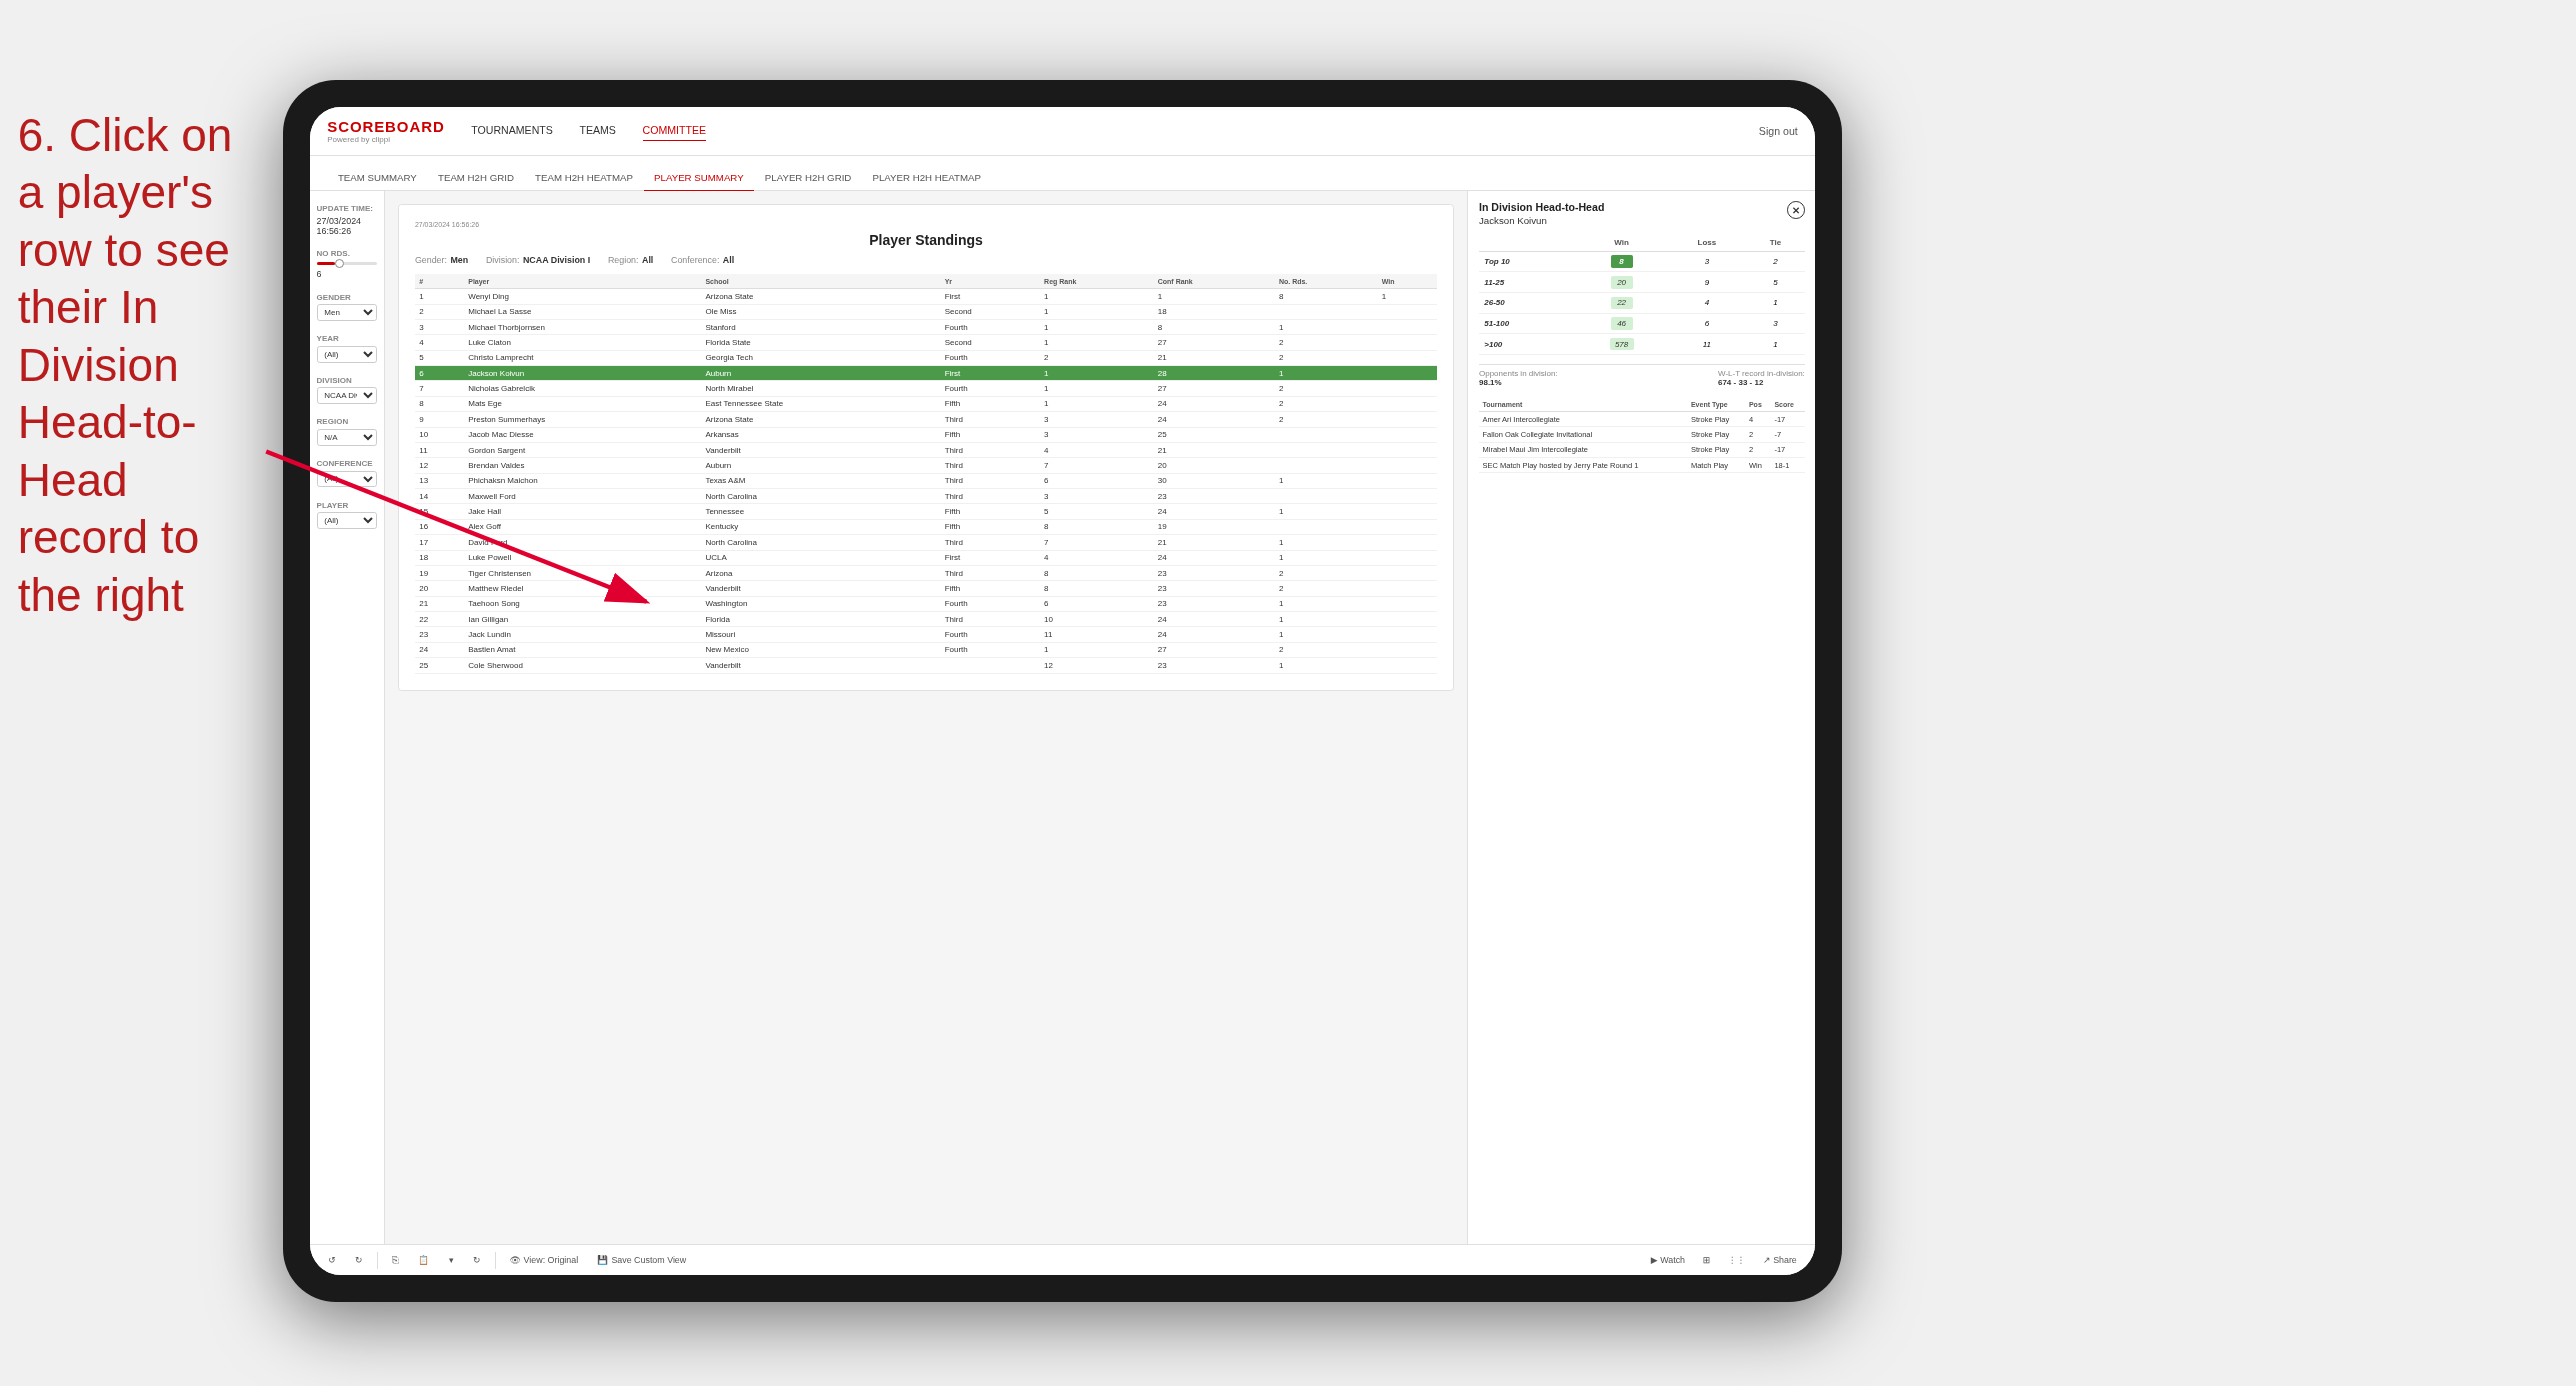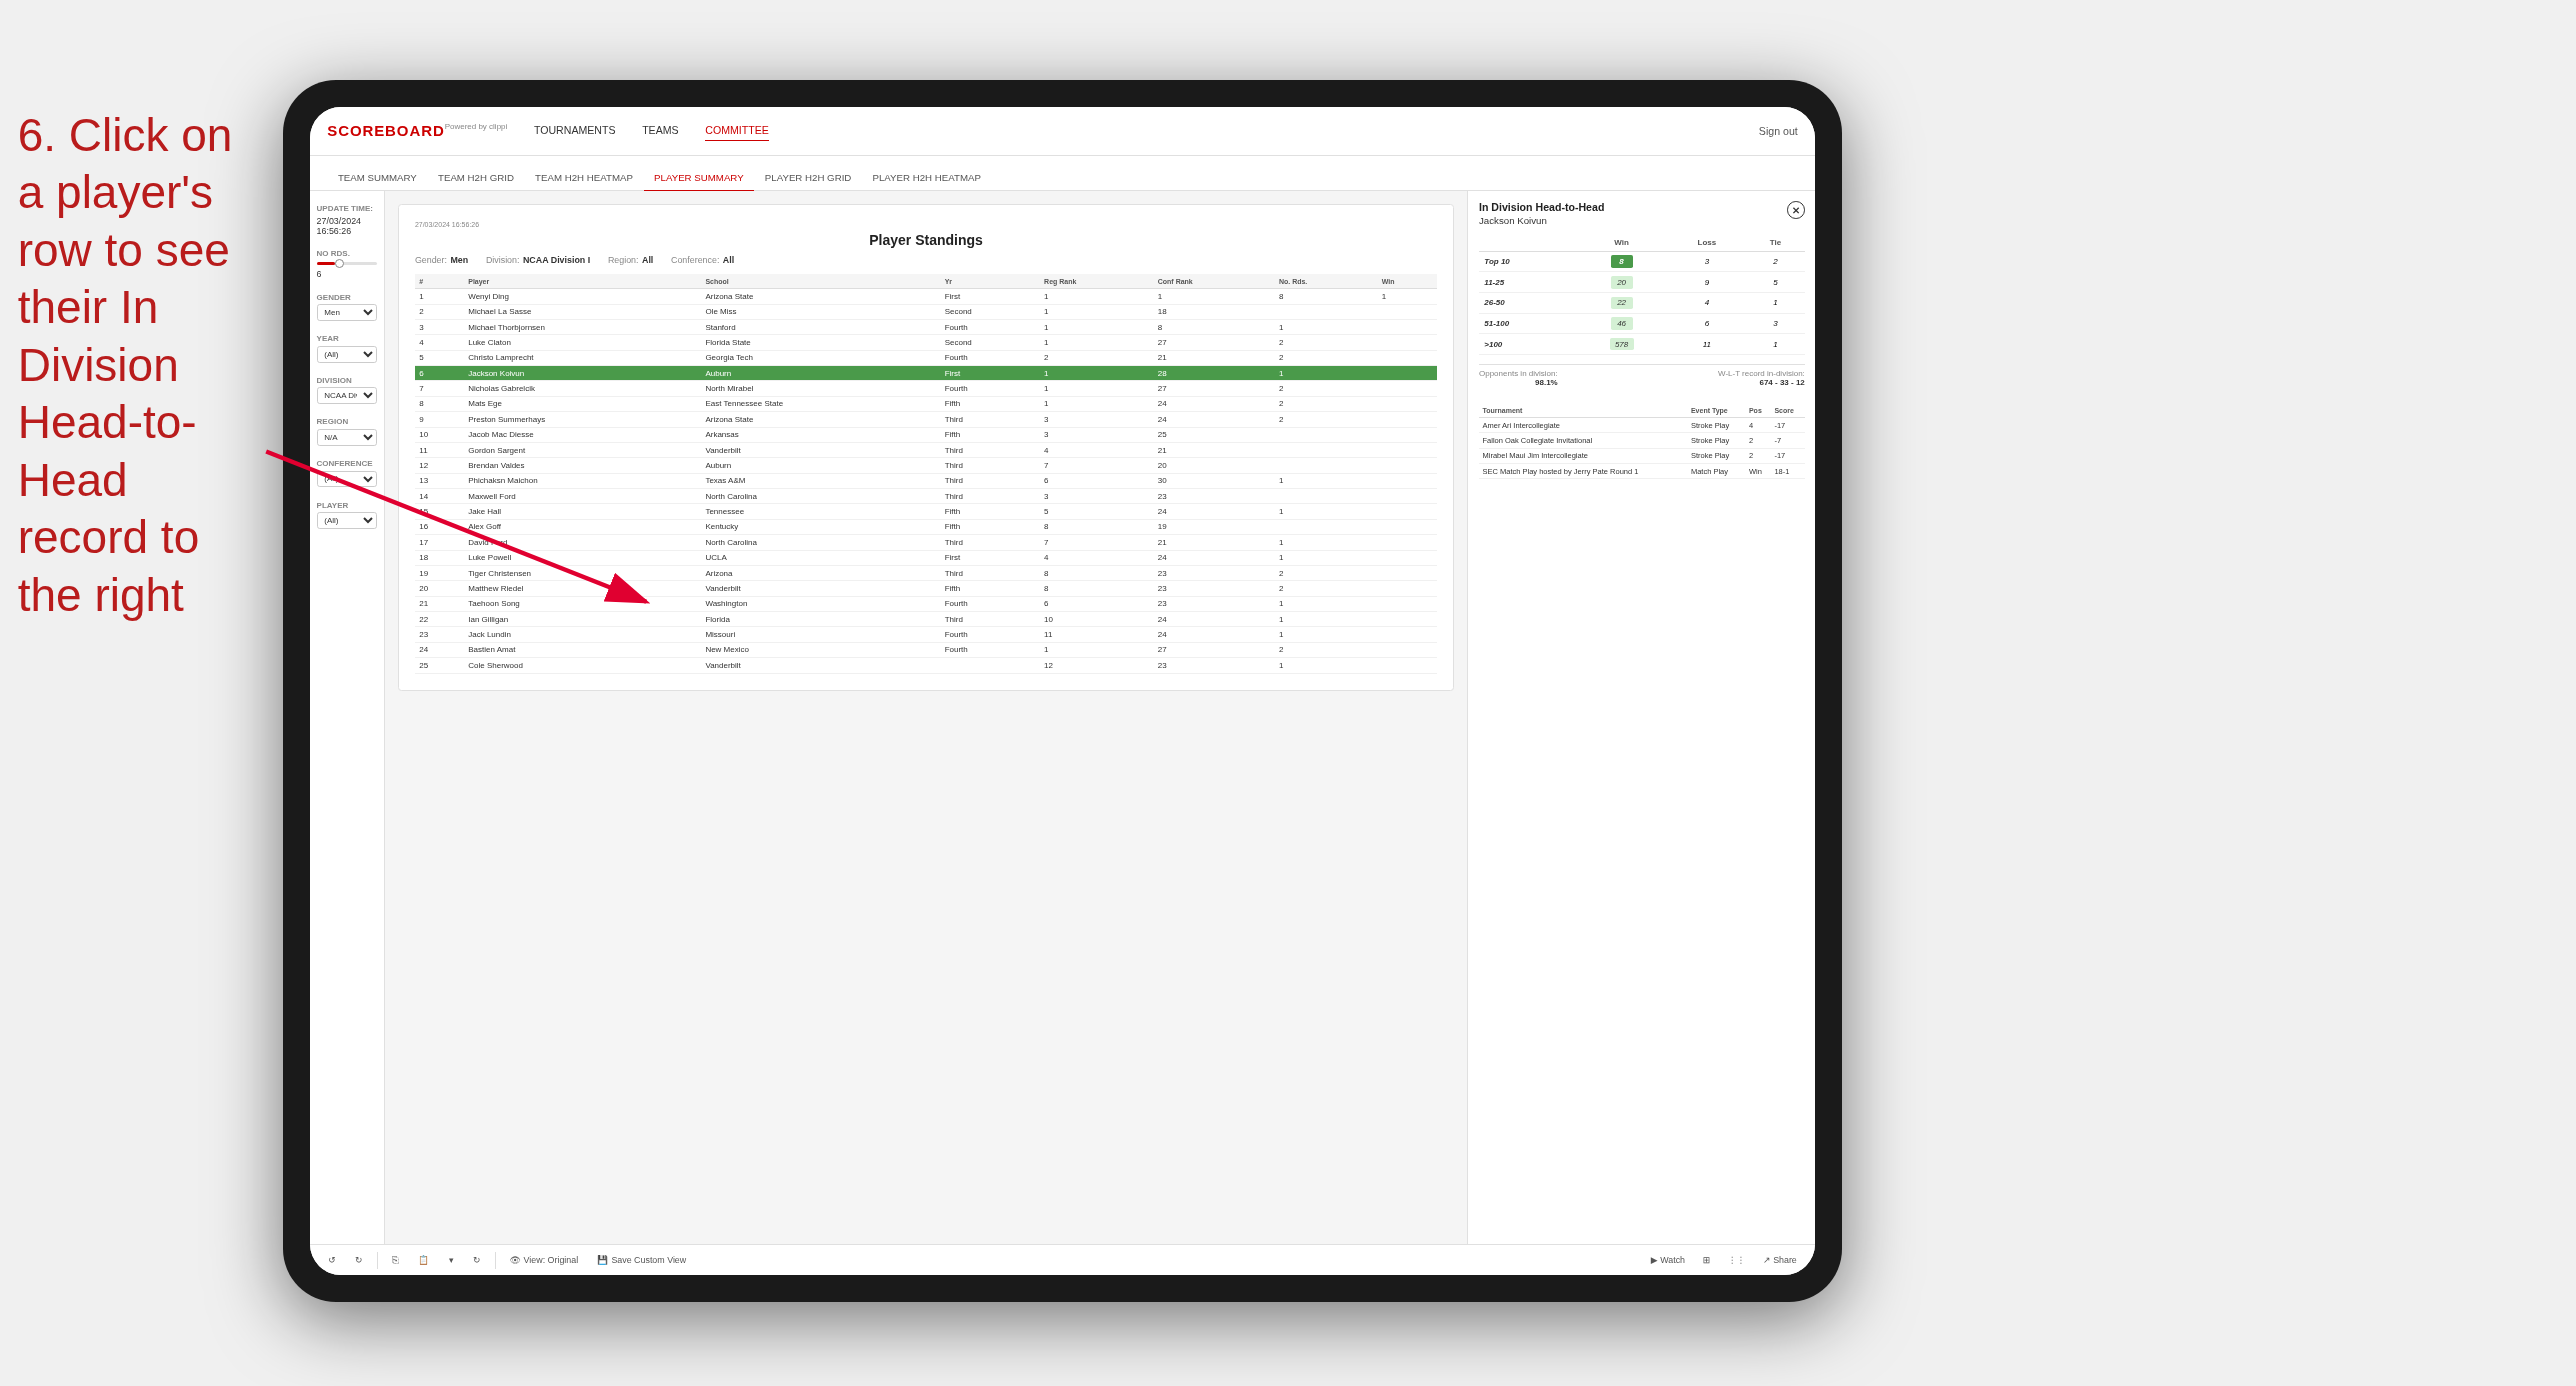--- a/index.html
+++ b/index.html
@@ -54,21 +54,21 @@
       align-items: center;
       padding: 0 17.7px;
       height: 49px;
       border-bottom: 0.9px solid #e0e0e0;
       background: #fff;
       flex-shrink: 0;
     }
 
     .logo-area {
       display: flex;
-      flex-direction: row;
+      flex-direction: column;
       margin-right: 26.6px;
     }
 
     .logo-scoreboard {
       font-size: 15px;
       font-weight: 900;
       color: #c00;
       letter-spacing: 0.9px;
     }
 
@@ -390,24 +390,23 @@
       border-radius: 1.8px;
       padding: 1.8px 5.3px;
       display: inline-block;
       min-width: 22px;
       text-align: center;
     }
 
     .stats-row {
       display: flex;
       justify-content: space-between;
-      margin-bottom: 13px;
+      margin-bottom: 7px;
       padding: 4.4px 0;
       border-top: 0.9px solid #e0e0e0;
-      text-align: right;
     }
 
     .stats-item {
       font-size: 8px;
     }
 
     .stats-label {
       color: #888;
     }
 

